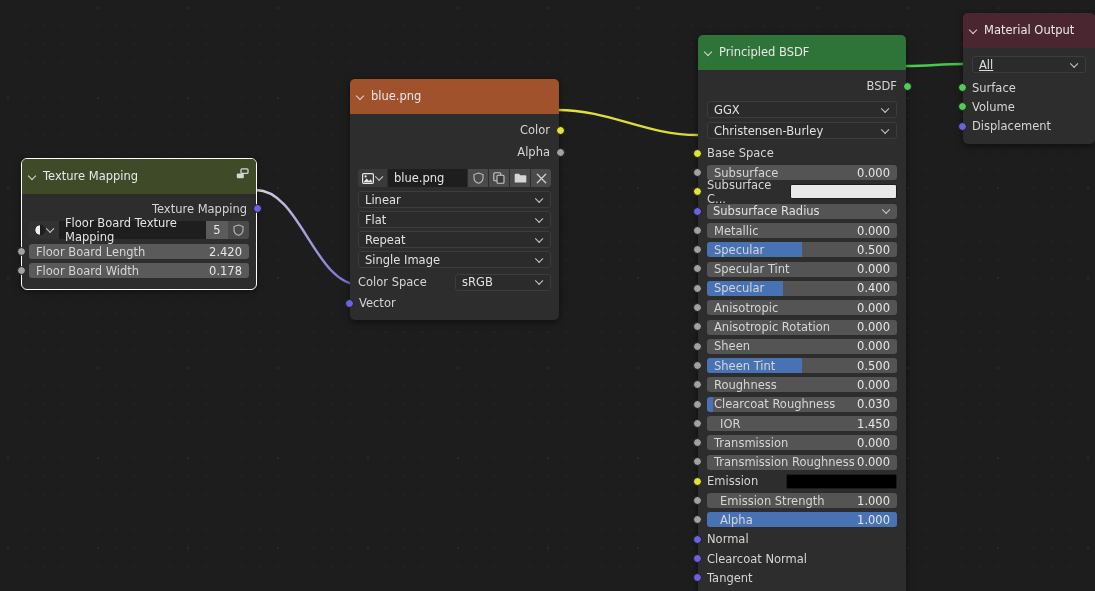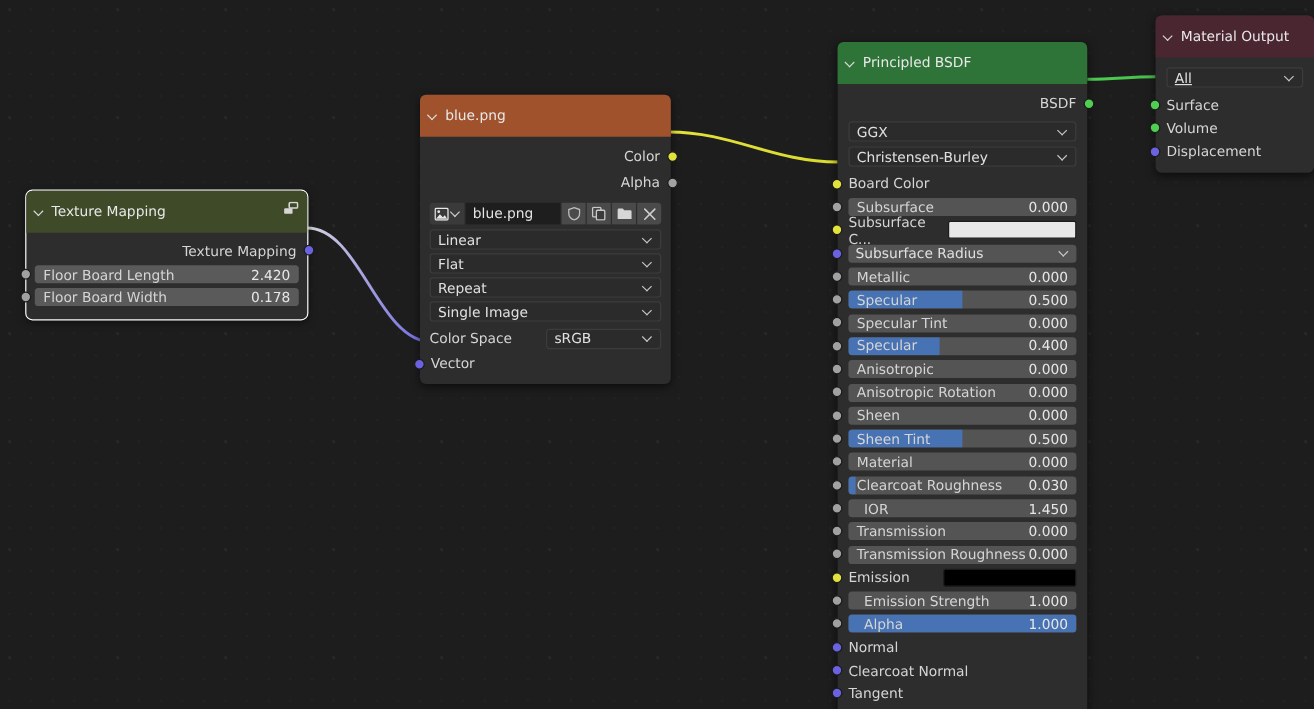--- a/index.html
+++ b/index.html
@@ -85,20 +85,43 @@
         </svg>
     </span>
   </div>
   <div class="node-body" style="padding-top:4px;padding-bottom:8px;">
 
     <div class="row" style="justify-content:flex-end;padding-right:9px;height:21px;">
       <span class="lbl">Texture Mapping</span>
       <span class="sock s-purple" style="right:-5.5px;top:6px;"></span>
     </div>
 
+    <div style="margin:2px 7px 3px 7px;height:18px;display:flex;align-items:stretch;">
+      <div style="width:30px;background:#323232;border-radius:3px 0 0 3px;display:flex;align-items:center;
+                  justify-content:center;gap:1px;">
+        <svg width="12" height="12" viewBox="0 0 12 12">
+            <circle cx="6" cy="6" r="5.2" fill="#efefef"></circle>
+          <path d="M6 0.8 A5.2 5.2 0 0 1 6 11.2 Z" fill="#1d1d1d"></path>
+          <circle cx="6" cy="6" r="5.2" fill="none" stroke="#1d1d1d" stroke-width="0.9"></circle>
+          </svg>
+        <span class="dn" style="margin-top:-1px;"></span>
+      </div>
+      <div style="flex:1;background:#1e1e1e;display:flex;align-items:center;padding:0 6px;color:#e4e4e4;">
+        <span>Floor Board Texture Mapping</span>
+      </div>
+      <div style="width:22px;background:#5b5b5b;display:flex;align-items:center;justify-content:center;color:#e8e8e8;">
+        <span>5</span>
+      </div>
+      <div style="width:21px;background:#4a4a4a;border-radius:0 3px 3px 0;display:flex;align-items:center;justify-content:center;">
+        <svg width="11" height="12" viewBox="0 0 11 12">
+            <path d="M5.5 1 L10 2.6 V6 C10 9 7.8 10.6 5.5 11.3
+          C3.2 10.6 1 9 1 6 V2.6 Z" fill="none" stroke="#b9b9b9" stroke-width="1.1"></path>
+          </svg>
+      </div>
+    </div>
 
     <div class="row" style="padding:0 7px;">
       <span class="sock s-grey" style="left:-5.5px;top:5px;"></span>
       <div class="widget" style="flex:1;background:#5a5a5a;">
         <span class="lbl">Floor Board Length</span>
         <span>2.420</span>
       </div>
     </div>
     <div class="row" style="padding:0 7px;">
       <span class="sock s-grey" style="left:-5.5px;top:5px;"></span>
@@ -210,21 +233,21 @@
       <span>GGX</span>
       <span class="dn"></span>
     </div>
     <div class="menu" style="margin:4px 9px;gap:32px;">
       <span>Christensen-Burley</span>
       <span class="dn"></span>
     </div>
 
     <div class="row" style="padding:0 9px;height:20px;margin-top:2px;">
       <span class="sock s-yellow" style="left:-5.5px;top:5.5px;"></span>
-      <span class="lbl">Board Color</span>
+      <span class="lbl">Base Space</span>
     </div>
 
     <div class="row" style="padding:0 9px;">
       <span class="sock s-grey" style="left:-5.5px;top:5px;"></span>
       <div class="widget" style="flex:1;">
         <span class="lbl">Subsurface</span>
         <span>0.000</span>
       </div>
     </div>
 
@@ -303,21 +326,21 @@
       <div class="widget" style="flex:1;">
         <span class="fill" style="width:50%"></span>
         <span class="lbl">Sheen Tint</span>
         <span>0.500</span>
       </div>
     </div>
     <div class="row" style="padding:0 9px;">
       <span class="sock s-grey" style="left:-5.5px;top:5px;"></span>
       <div class="widget" style="flex:1;">
         <span class="fill" style="width:0%"></span>
-        <span class="lbl">Material</span>
+        <span class="lbl">Roughness</span>
         <span>0.000</span>
       </div>
     </div>
     <div class="row" style="padding:0 9px;">
       <span class="sock s-grey" style="left:-5.5px;top:5px;"></span>
       <div class="widget" style="flex:1;">
         <span class="fill" style="width:3%"></span>
         <span class="lbl">Clearcoat Roughness</span>
         <span>0.030</span>
       </div>

